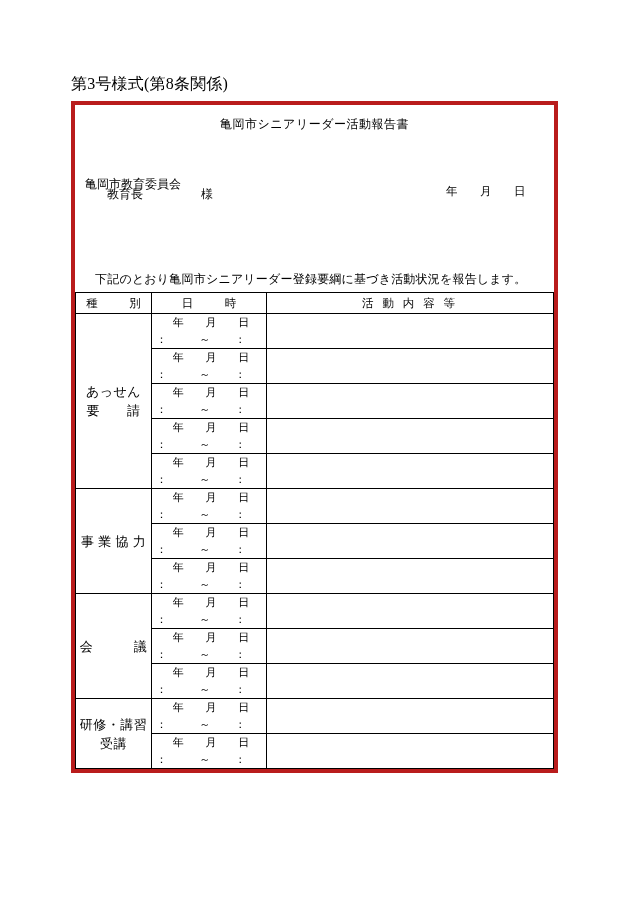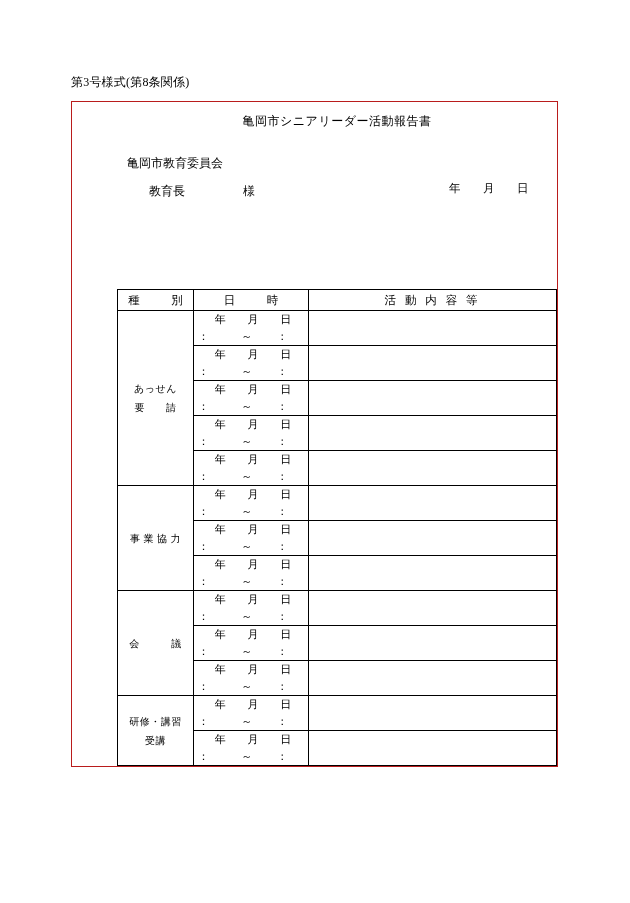--- a/index.html
+++ b/index.html
@@ -18,32 +18,31 @@
   .page {
     position: absolute;
     left: 0; top: 0;
     width: 630px;
     height: 903px;
   }
   .form-number {
     position: absolute;
     left: 71px;
     top: 74px;
-    font-size: 12px;
+    font-size: 16px;
     letter-spacing: 0.2px;
     white-space: nowrap;
   }
   .doc-box {
     position: absolute;
     left: 71px;
     top: 101px;
     width: 487px;
-    border: 1px solid #b91c1c;
+    border: 4px solid #b91c1c;
     box-sizing: border-box;
-    padding-left: 45px;
   }
   
   .header-block {
     position: relative;
     padding: 0;
     height: 176px;
   }
   .doc-title {
     text-align: center;
     font-size: 12px;
@@ -57,21 +56,21 @@
     font-size: 11.5px;
     letter-spacing: 0.5px;
     margin-top: 38px;
   }
   .date-line span { display: inline-block; }
   .date-y { margin-right: 22px; }
   .date-m { margin-right: 22px; }
   .addressee {
     position: absolute;
     left: 10px;
-    top: 42px;
+    top: 60px;
     font-size: 12px;
   }
   .addressee2 {
     position: absolute;
     left: 32px;
     top: 70px;
     font-size: 12px;
     text-align: center;
   }
   .addressee2 .sama { margin-left: 58px; }
@@ -124,21 +123,21 @@
     font-size: 11.5px;
     letter-spacing: 0.5px;
     margin-left: 10px;
   }
   .col-kind { width: 76px; }
   .col-date { width: 115px; }
   .col-content { width: auto; }
   td.kind-cell {
     text-align: center;
     vertical-align: middle;
-    font-size: 10px;
+    font-size: 13px;
     line-height: 19px;
     letter-spacing: 0.5px;
   }
   td.date-cell {
     height: 34px;
     vertical-align: middle;
     padding: 0 6px;
   }
   .date-top {
     display: flex;
@@ -176,20 +175,21 @@
         <span class="date-y">年</span><span class="date-m">月</span><span class="date-d">日</span>
       </div>
 
       <div class="addressee">亀岡市教育委員会</div>
 
       <div class="addressee2">
         <span>教育長</span><span class="sama">様</span>
       </div>
 
 
+      <div class="statement">下記のとおり亀岡市シニアリーダー登録要綱に基づき活動状況を報告します。</div>
     </div>
 
     <table class="activity">
       <colgroup>
         <col class="col-kind">
         <col class="col-date">
         <col class="col-content">
       </colgroup>
       <thead>
         <tr>

